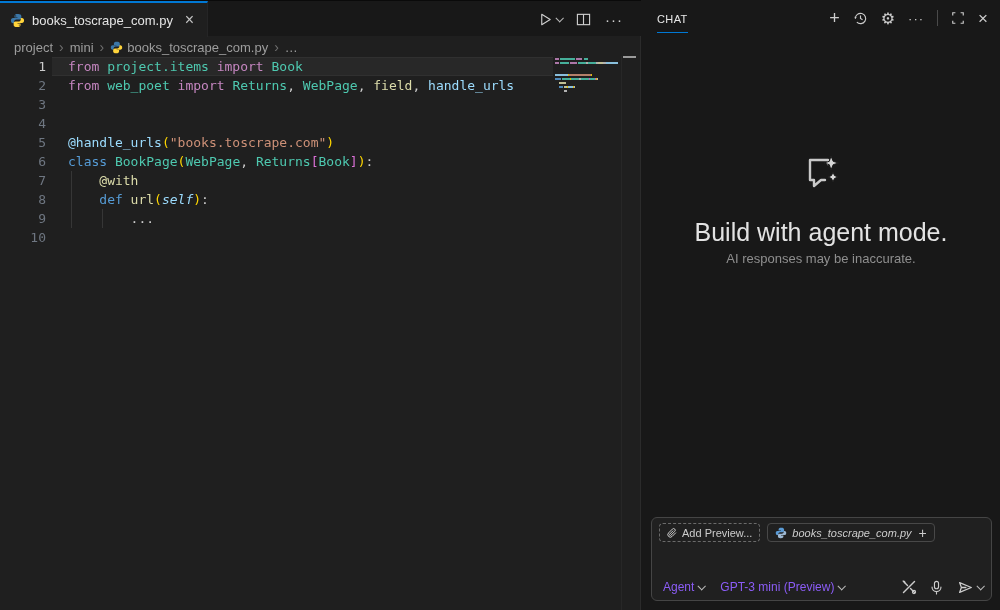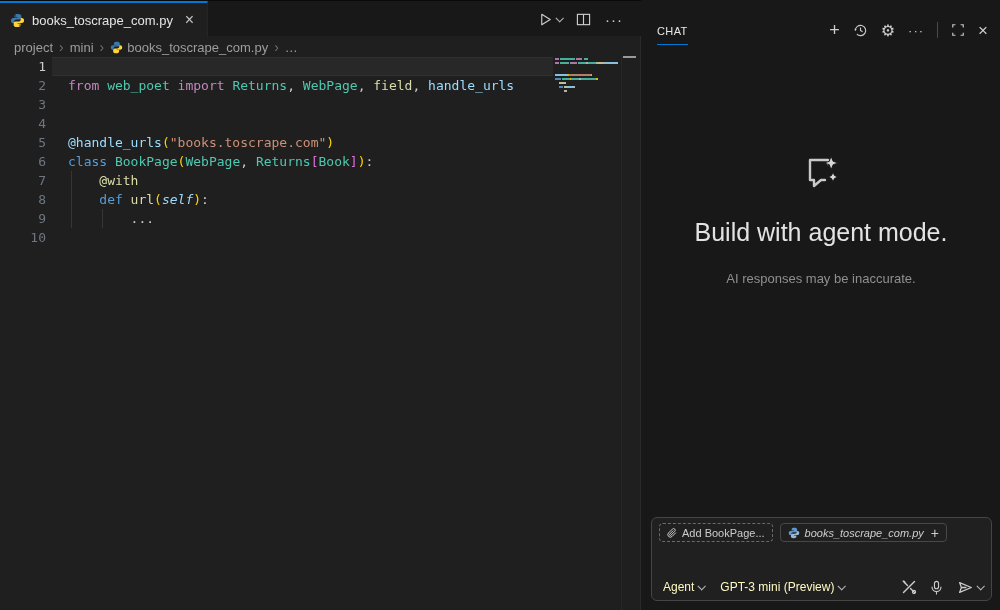--- a/index.html
+++ b/index.html
@@ -32,40 +32,40 @@
 
   
   #minimap { position:absolute; left:555px; top:58px; width:64px; }
   .mm-row { height:2px; margin-bottom:2px; white-space:nowrap; overflow:hidden; }
   .mm-seg { display:inline-block; height:2px; vertical-align:top; opacity:.85; }
   #scroll-shaft { position:absolute; left:621px; top:56px; width:1px; height:554px; background:#272727; }
   #overview-marker { position:absolute; left:623px; top:56px; width:13px; height:2px; background:#9a9a9a; }
 
   
   #chat-panel { position:absolute; left:642px; top:0; width:358px; height:610px; background:#181818; }
-  #chat-header { position:absolute; left:0; top:12px; width:100%; height:36px; display:flex; align-items:center;gap:20px; }
+  #chat-header { position:absolute; left:0; top:0; width:100%; height:36px; display:flex; align-items:center;gap:20px; }
   #chat-tab { margin-left:15px; font-size:11px; letter-spacing:.4px; color:#e7e7e7; padding:9px 0 7px 0; border-bottom:1.5px solid #0078d4; cursor:pointer; }
   #chat-header-actions { margin-left:auto; margin-right:12px; display:flex; align-items:center; gap:13px; color:#cccccc; }
   #chat-header-actions .glyph { font-size:15px; line-height:15px; cursor:pointer; }
   .vsep { width:1px; height:16px; background:#4a4a4a; }
 
   #empty-state { position:absolute; left:0; top:150px; width:100%; text-align:center; }
   #empty-icon { margin:0 auto 22px auto; width:46px; height:46px; }
   #empty-title { font-size:25px; color:#e3e3e3; font-weight:400; }
-  #empty-subtitle { margin-top:24px; font-size:13px; color:#8f8f8f; }
+  #empty-subtitle { margin-top:4px; font-size:13px; color:#8f8f8f; }
 
   #chat-input { position:absolute; left:9px; top:517px; width:341px; height:84px; background:#202020; border:1px solid #454545; border-radius:6px; cursor:text; }
   #attach-row { position:absolute; left:7px; top:5px; display:flex; align-items:center; gap:7px; }
   .pill { display:flex; align-items:center; gap:5px; height:19px; padding:0 7px; border-radius:4px; font-size:11px; color:#cccccc; cursor:pointer; }
   #add-context-pill { border:1px dashed #6a6a6a; }
   #file-pill { border:1px solid #484848; }
   #file-pill .fname { font-style:italic; }
   #file-pill .plus { font-size:14px; color:#cccccc; padding-left:2px; }
   #chat-placeholder { position:absolute; left:11px; top:31px; font-size:13px; color:#7f7f7f; white-space:nowrap; }
-  #input-toolbar { position:absolute; left:11px; right:8px; top:58px; height:22px; display:flex; align-items:center; color:#fef9c3; }
+  #input-toolbar { position:absolute; left:11px; right:8px; top:58px; height:22px; display:flex; align-items:center; color:#8b5cf6; }
   .dd { display:flex; align-items:center; gap:4px; font-size:12px; cursor:pointer; }
   #mode-dd { margin-right:16px; }
   #input-toolbar .spacer { flex:1; }
   #input-toolbar .tool { margin-left:13px; cursor:pointer; display:flex; align-items:center; gap:3px; }
 
   .chev { width:6px; height:6px; border-right:1.3px solid #b9b9b9; border-bottom:1.3px solid #b9b9b9; transform:rotate(45deg) translateY(-1px); display:inline-block; }
   svg { display:block; }
 </style>
 </head>
 <body>
@@ -114,21 +114,21 @@
           <path fill="#ffd43b" d="M8.1 15c1.8 0 3.1-.7 3.1-2.2v-1.6H8v-.5h4.7c1.5 0 2.3-1.1 2.3-2.7 0-1.6-.8-2.8-2.3-2.8h-1.2v1.6c0 1.3-1.1 2.3-2.4 2.3H5.8c-1 0-1.9.9-1.9 1.9v1.8C3.9 14.2 5.3 15 7.1 15z"></path>
         </svg>
       </span>
       <span>books_toscrape_com.py</span>
       <span class="sep">›</span>
       <span>…</span>
     </div>
 
     <div id="code-area">
       <div id="code-lines">
-          <div class="code-line current"><span class="ln">1</span></div>
+          <div class="code-line current"><span class="ln">1</span><span class="code-text"><span style="color: rgb(197, 134, 192);">from</span><span style="color: rgb(78, 201, 176);"> project.items</span><span style="color: rgb(197, 134, 192);"> import</span><span style="color: rgb(78, 201, 176);"> Book</span></span></div>
           <div class="code-line"><span class="ln">2</span><span class="code-text"><span style="color: rgb(197, 134, 192);">from</span><span style="color: rgb(78, 201, 176);"> web_poet</span><span style="color: rgb(197, 134, 192);"> import</span><span style="color: rgb(78, 201, 176);"> Returns</span><span style="color: rgb(204, 204, 204);">, </span><span style="color: rgb(78, 201, 176);">WebPage</span><span style="color: rgb(204, 204, 204);">, </span><span style="color: rgb(220, 220, 170);">field</span><span style="color: rgb(204, 204, 204);">, </span><span style="color: rgb(156, 220, 254);">handle_urls</span></span></div>
           <div class="code-line"><span class="ln">3</span><span class="code-text"></span></div>
           <div class="code-line"><span class="ln">4</span><span class="code-text"></span></div>
           <div class="code-line"><span class="ln">5</span><span class="code-text"><span style="color: rgb(156, 220, 254);">@handle_urls</span><span style="color: rgb(255, 215, 0);">(</span><span style="color: rgb(206, 145, 120);">"books.toscrape.com"</span><span style="color: rgb(255, 215, 0);">)</span></span></div>
           <div class="code-line"><span class="ln">6</span><span class="code-text"><span style="color: rgb(86, 156, 214);">class</span><span style="color: rgb(78, 201, 176);"> BookPage</span><span style="color: rgb(255, 215, 0);">(</span><span style="color: rgb(78, 201, 176);">WebPage</span><span style="color: rgb(204, 204, 204);">, </span><span style="color: rgb(78, 201, 176);">Returns</span><span style="color: rgb(218, 112, 214);">[</span><span style="color: rgb(78, 201, 176);">Book</span><span style="color: rgb(218, 112, 214);">]</span><span style="color: rgb(255, 215, 0);">)</span><span style="color: rgb(204, 204, 204);">:</span></span></div>
           <div class="code-line"><span class="ln">7</span><span class="code-text"><span style="color: rgb(204, 204, 204);">    </span><span style="color: rgb(220, 220, 170);">@with</span></span></div>
           <div class="code-line"><span class="ln">8</span><span class="code-text"><span style="color: rgb(204, 204, 204);">    </span><span style="color: rgb(86, 156, 214);">def</span><span style="color: rgb(220, 220, 170);"> url</span><span style="color: rgb(255, 215, 0);">(</span><span style="color: rgb(156, 220, 254); font-style: italic;">self</span><span style="color: rgb(255, 215, 0);">)</span><span style="color: rgb(204, 204, 204);">:</span></span></div>
           <div class="code-line"><span class="ln">9</span><span class="code-text"><span style="color: rgb(204, 204, 204);">        ...</span></span></div>
           <div class="code-line"><span class="ln">10</span><span class="code-text"></span></div>
         </div>
@@ -191,21 +191,21 @@
     </div>
 
     <div id="chat-input">
       <div id="attach-row">
         <span class="pill" id="add-context-pill">
           <span>
             <svg width="10" height="12" viewBox="0 0 24 24" fill="none" stroke="#cccccc" stroke-width="2.4">
               <path d="M21.44 11.05l-9.19 9.19a6 6 0 0 1-8.49-8.49l9.19-9.19a4 4 0 0 1 5.66 5.66l-9.2 9.19a2 2 0 0 1-2.83-2.83l8.49-8.48"></path>
             </svg>
           </span>
-          <span>Add BookPage...</span>
+          <span>Add Preview...</span>
         </span>
         <span class="pill" id="file-pill">
           <span>
             <svg width="12" height="12" viewBox="0 0 16 16">
               <path fill="#5b9bd5" d="M7.9 1C6.1 1 4.8 1.7 4.8 3.2v1.6H8v.5H3.3C1.8 5.3 1 6.4 1 8c0 1.6.8 2.8 2.3 2.8h1.2V9.2c0-1.3 1.1-2.3 2.4-2.3h3.3c1 0 1.9-.9 1.9-1.9V3.2C12.1 1.8 10.7 1 8.9 1z"></path>
               <path fill="#9db8d2" d="M8.1 15c1.8 0 3.1-.7 3.1-2.2v-1.6H8v-.5h4.7c1.5 0 2.3-1.1 2.3-2.7 0-1.6-.8-2.8-2.3-2.8h-1.2v1.6c0 1.3-1.1 2.3-2.4 2.3H5.8c-1 0-1.9.9-1.9 1.9v1.8C3.9 14.2 5.3 15 7.1 15z"></path>
             </svg>
           </span>
           <span class="fname">books_toscrape_com.py</span>
           <span class="plus">+</span>

